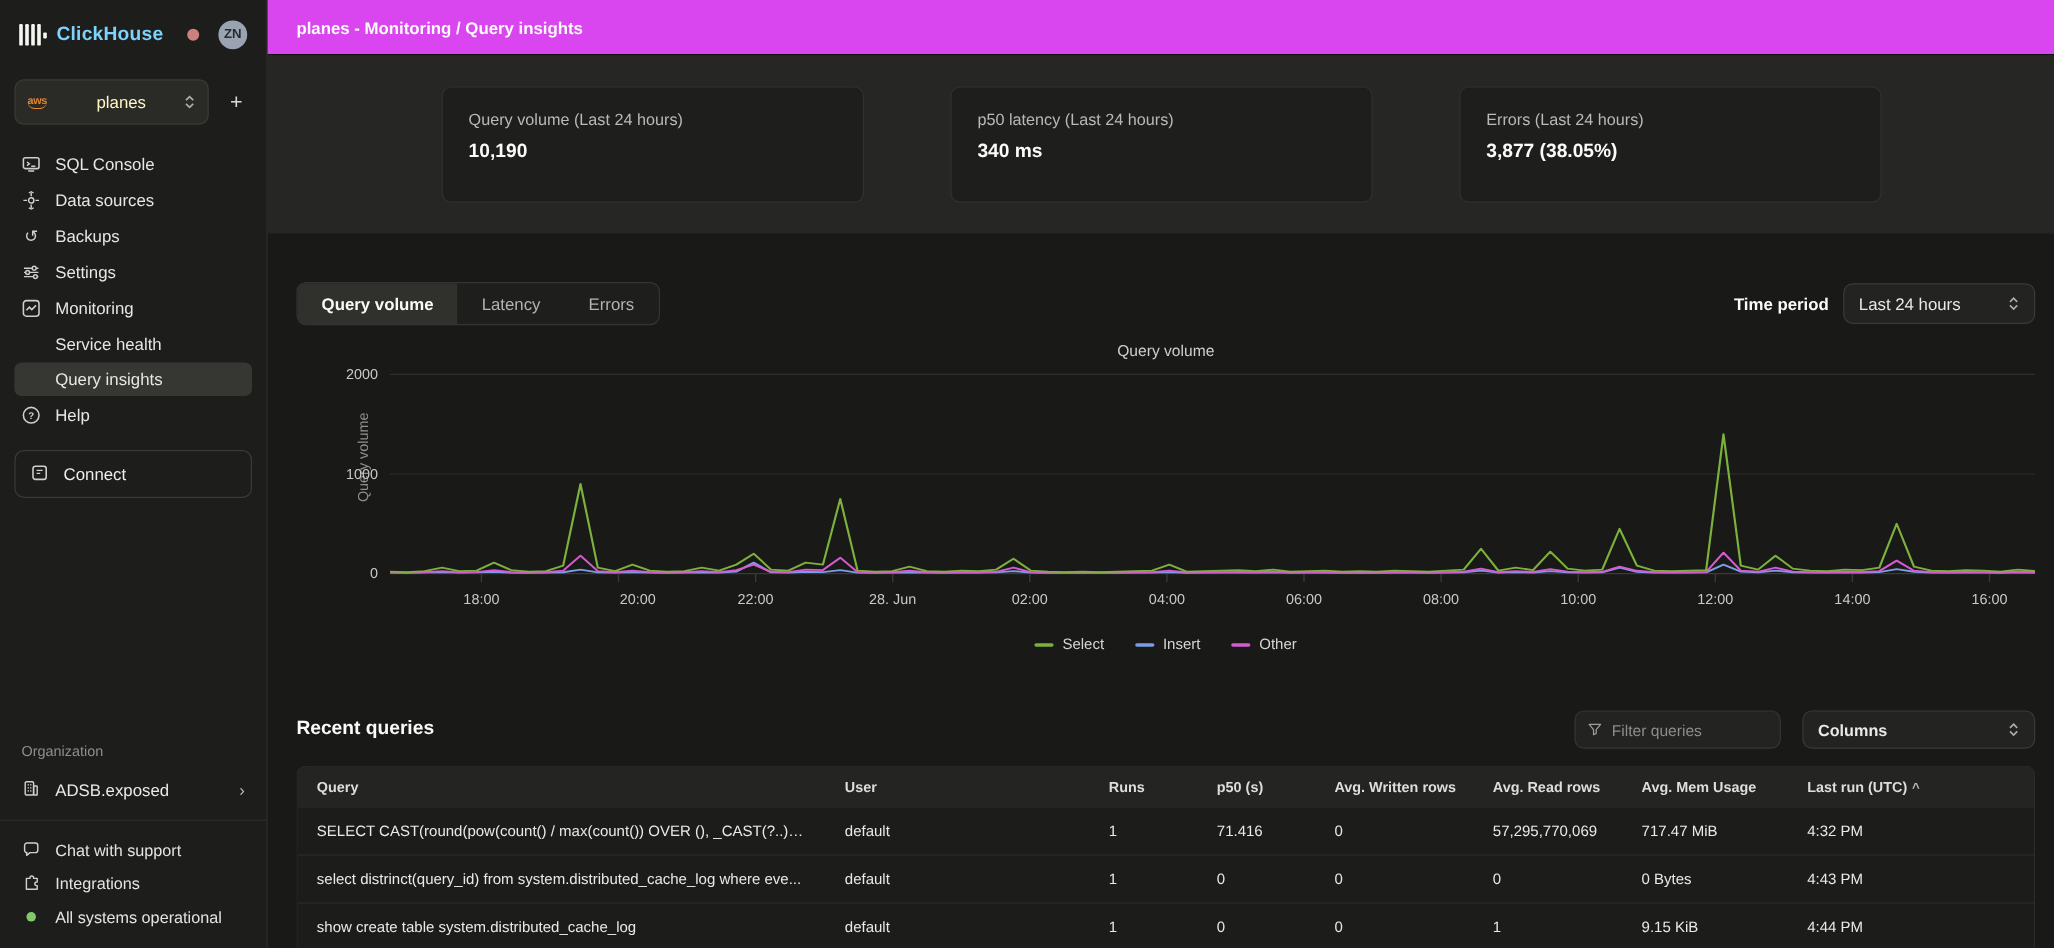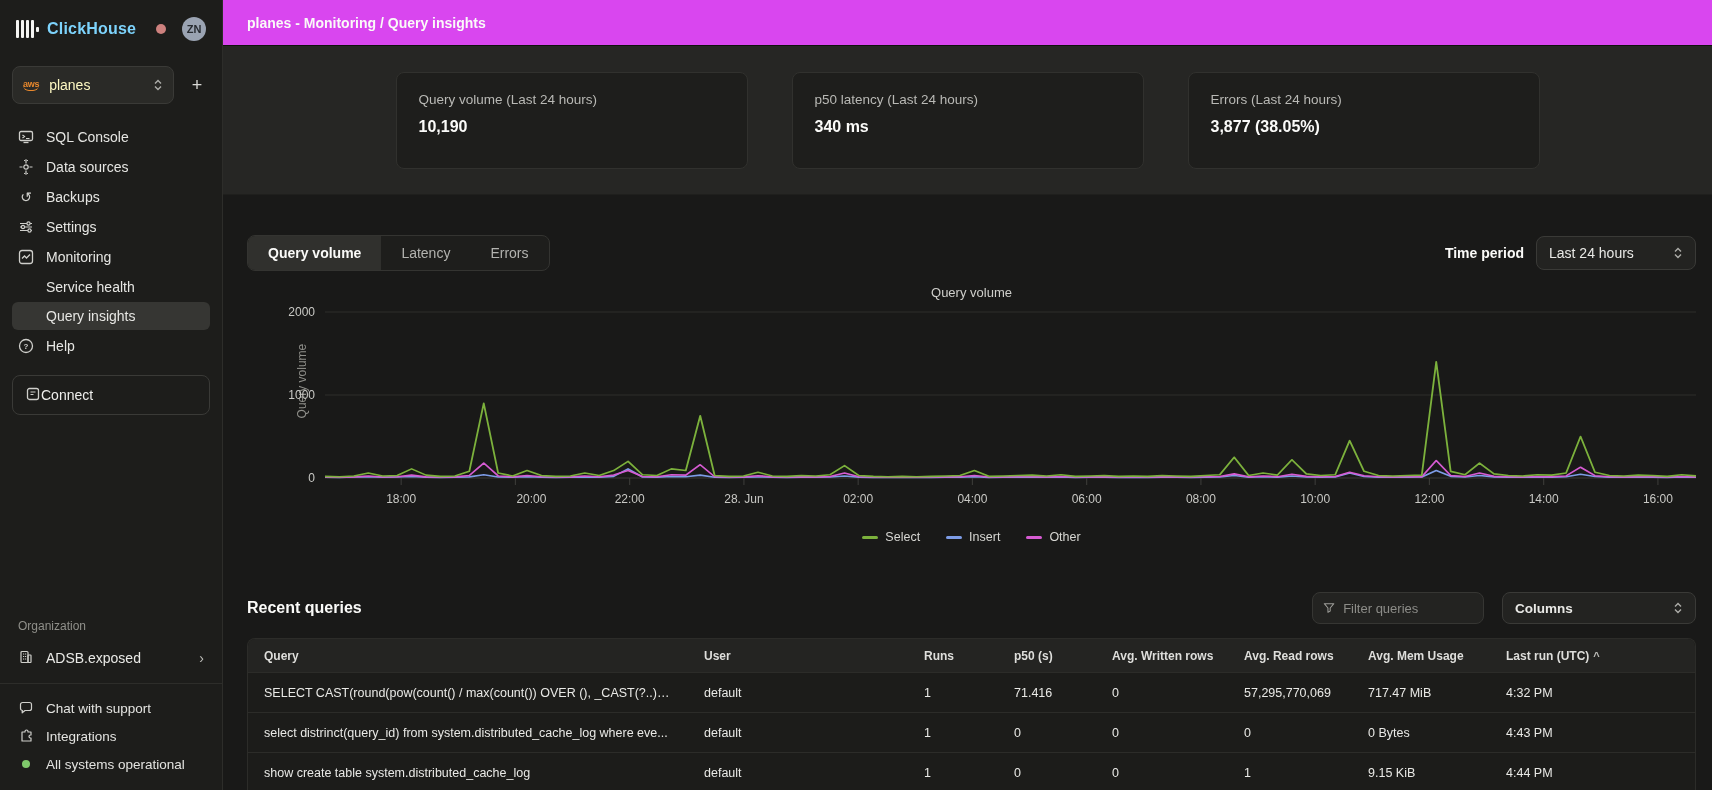--- a/index.html
+++ b/index.html
@@ -13,61 +13,61 @@
   .brand-row { display:flex; align-items:center; height:42px; margin-top:8px; padding:0 4px; }
   .logo-bars { display:flex; align-items:flex-end; gap:2px; height:18px; margin-right:8px; position:relative; }
   .logo-bars i { width:3px; background:#f5f5f2; height:18px; border-radius:1px; }
   .logo-bars i.dot { height:5px; align-self:center; }
   .brand-name { font-size:16px; font-weight:bold; color:#7dd3fc; letter-spacing:.2px; }
   .brand-spacer { flex:1; }
   .presence-dot { width:10px; height:10px; border-radius:50%; background:#cd817e; margin-right:16px; }
   .avatar { width:24px; height:24px; border-radius:50%; background:#9aa3b2; color:#272b31;
     font-size:11px; font-weight:bold; display:flex; align-items:center; justify-content:center; }
 
-  .service-row { display:flex; align-items:center; gap:10px; margin-top:16px; }
+  .service-row { display:flex; align-items:center; gap:10px; margin-top:16px;text-align:center; }
   .service-select { flex:1; height:38px; background:#2a2a27; border:1px solid #3a3a37; border-radius:8px;
     display:flex; align-items:center; padding:0 10px; cursor:pointer; }
   .aws-badge { color:#e8882d; font-size:9px; font-weight:bold; letter-spacing:-.3px; margin-right:10px;
     border-bottom:1.5px solid #e8882d; border-radius:0 0 6px 6px; padding-bottom:1px; }
   .service-name { font-size:14px; color:#fef9c3; flex:1; }
   .chev-ud { opacity:.8; }
   .add-btn { width:26px; height:26px; color:#d9d9d6; font-size:18px; display:flex; align-items:center;
     justify-content:center; cursor:pointer; border-radius:6px; }
 
   .nav { margin-top:18px; }
   .nav-item { display:flex; align-items:center; height:30px; padding:0 6px; border-radius:6px;
     font-size:14px; color:#e6e6e3; cursor:pointer; }
   .nav-item .ic { width:16px; height:16px; margin-right:12px; display:flex; align-items:center;
     justify-content:center; color:#cfcfcb; font-size:14px; }
   .nav-sub { padding-left:34px; height:28px; display:flex; align-items:center; border-radius:6px;
     font-size:14px; color:#e6e6e3; cursor:pointer; margin:1px 0; }
   .nav-sub.active { background:#363633; }
   .connect-btn { margin-top:14px; height:40px; border:1px solid #3a3a37; border-radius:8px;
-    display:flex; align-items:center; padding:0 12px; gap:0; font-size:14px; cursor:pointer; color:#eeeeec; }
+    display:flex; align-items:center; padding:0 12px; gap:12px; font-size:14px; cursor:pointer; color:#eeeeec; }
 
   .side-bottom { margin-top:auto; padding-bottom:12px; }
   .org-label { font-size:12px; color:#8f8f8a; margin:0 6px 10px; }
   .org-row { display:flex; align-items:center; height:30px; padding:0 6px; font-size:14px; cursor:pointer; }
   .org-row .ic { width:16px; margin-right:12px; color:#cfcfcb; }
   .org-chev { margin-left:auto; color:#bdbdb9; font-size:14px; }
   .side-div { border-top:1px solid #2d2d2a; margin:10px -12px 10px; }
   .foot-item { display:flex; align-items:center; height:28px; padding:0 6px; font-size:13.5px;
     color:#e3e3e0; cursor:pointer; }
   .foot-item .ic { width:16px; height:16px; margin-right:12px; display:flex; align-items:center;
     justify-content:center; color:#cfcfcb; }
   .ok-dot { width:8px; height:8px; border-radius:50%; background:#7fc96b; }
 
   
   .main { flex:1; display:flex; flex-direction:column; min-width:0; }
   .topbar { height:46px; background:#d946ef; border-bottom:1px solid #111110; display:flex;
     align-items:center; padding:0 24px; flex-shrink:0; }
   .breadcrumb { font-size:14px; font-weight:bold; color:#fafaf8; }
 
   .stat-band { height:149px; background:#262624; display:flex; align-items:center;
-    justify-content:center; gap:44px; border-bottom:1px solid #1f1f1d; flex-shrink:0; }
+    justify-content:center; gap:72px; border-bottom:1px solid #1f1f1d; flex-shrink:0; }
   .stat-card { width:352px; height:97px; background:#1e1e1c; border:1px solid #31312e;
     border-radius:8px; padding:19px 22px; }
   .stat-label { font-size:13.5px; color:#b9b9b5; }
   .stat-value { font-size:16px; font-weight:bold; color:#fbfbf9; margin-top:11px; }
 
   .content { flex:1; padding:0 16px 0 24px; position:relative; }
 
   .controls-row { margin-top:40px; display:flex; align-items:center; }
   .tabs { display:flex; background:#1e1e1c; border:1px solid #343431; border-radius:8px;
     overflow:hidden; height:36px; }

